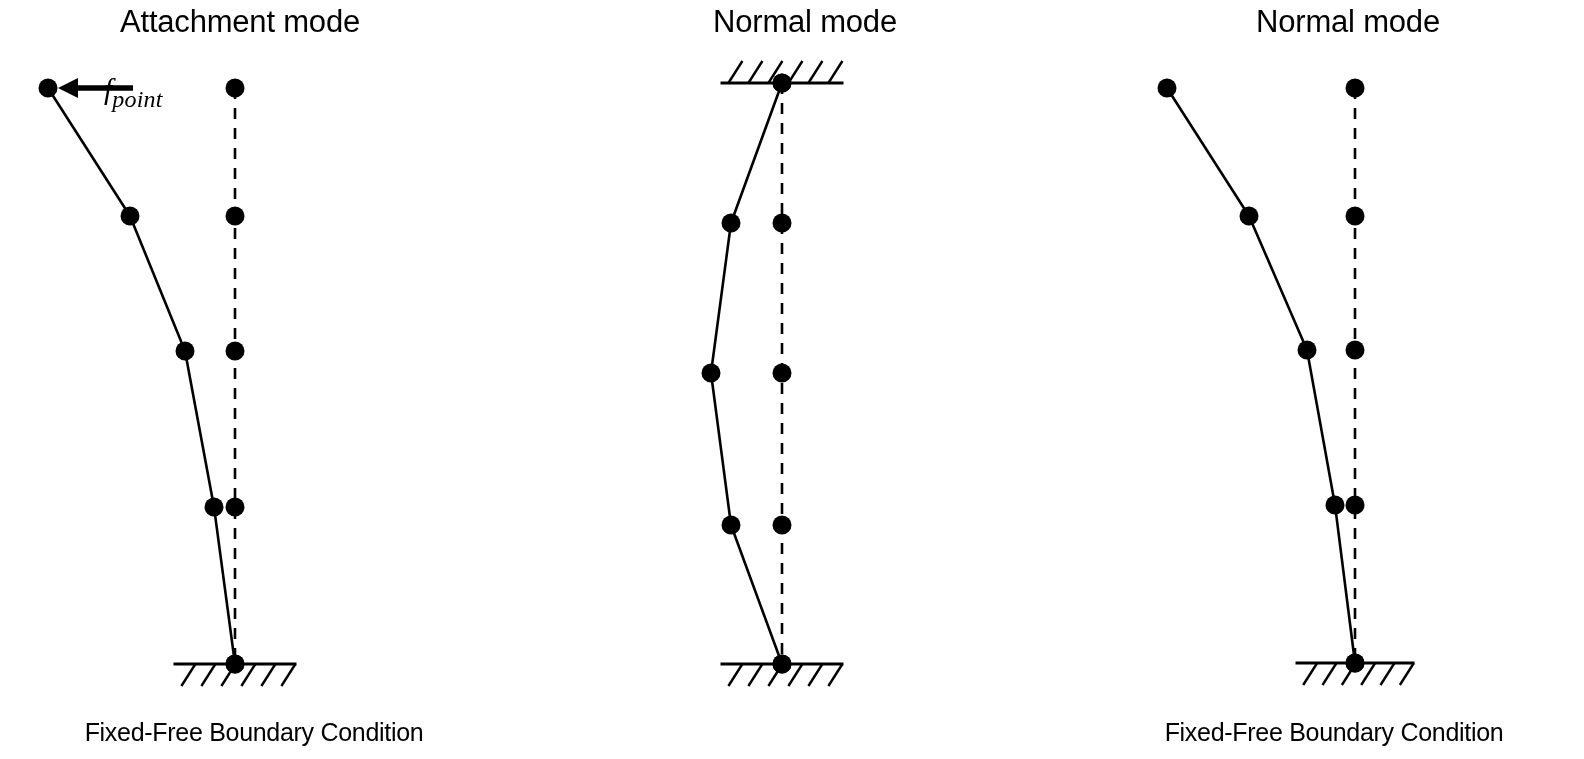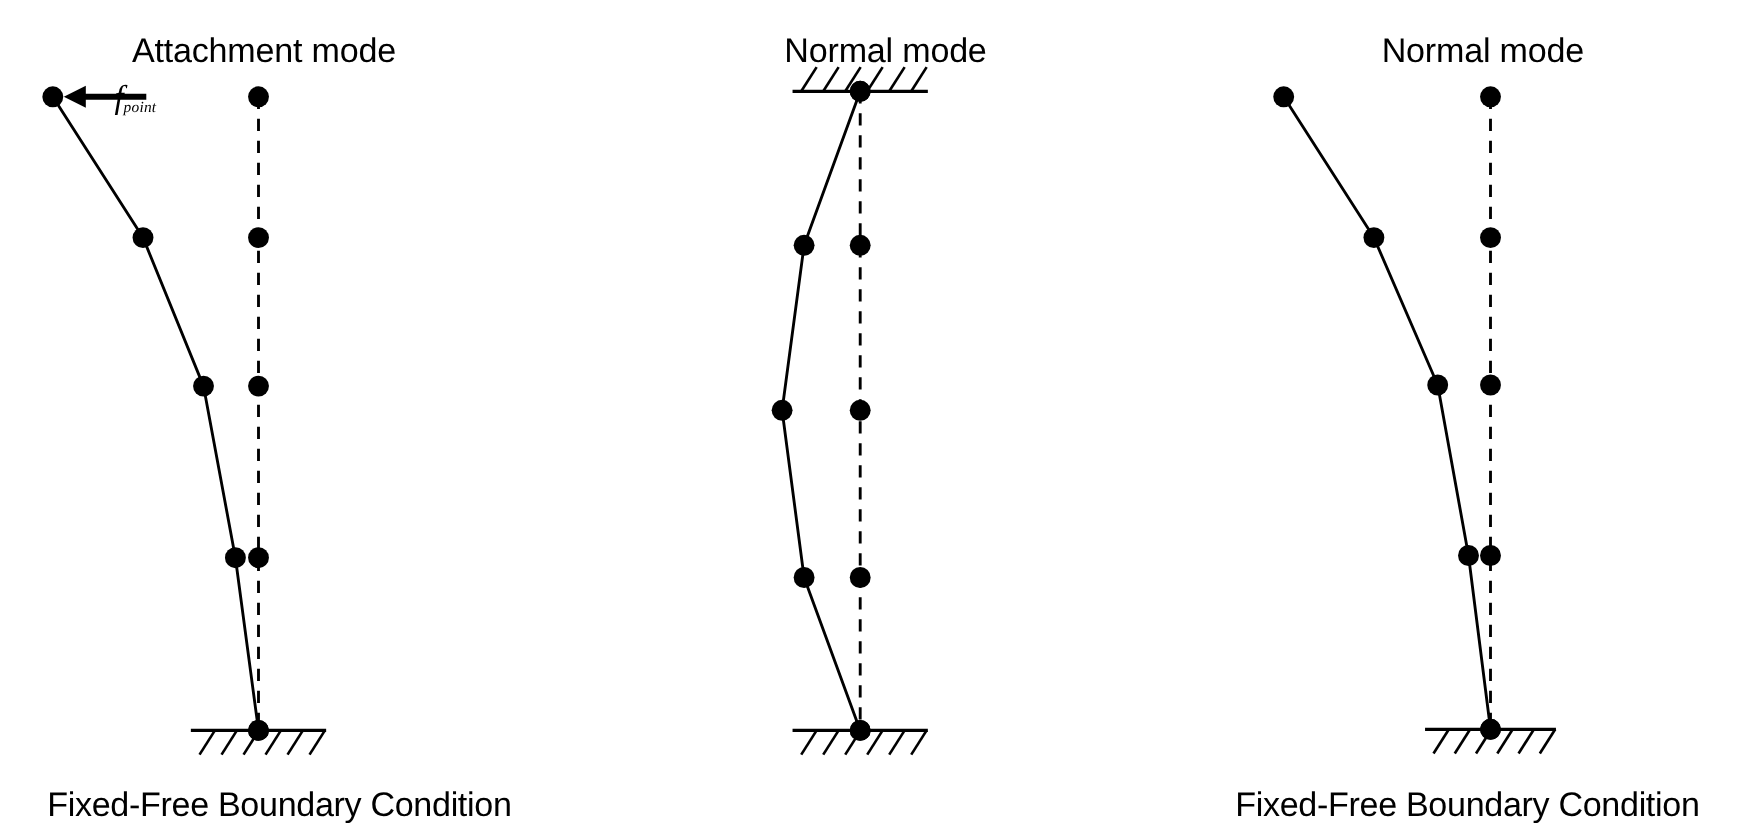--- a/index.html
+++ b/index.html
@@ -23,21 +23,21 @@
     position: absolute;
     top: 0;
     height: 759px;
   }
   #panel-0 { left: 0px;    width: 520px; }
   #panel-1 { left: 520px;  width: 540px; }
   #panel-2 { left: 1060px; width: 524px; }
 
   .panel-title {
     position: absolute;
-    top: 28px;
+    top: 4px;
     left: 0;
     width: 100%;
     text-align: center;
     font-family: "Liberation Sans", sans-serif;
     font-size: 31px;
     line-height: 36px;
     letter-spacing: -0.2px;
     white-space: nowrap;
     color: #000000;
   }
@@ -45,21 +45,21 @@
   #panel-1 .panel-title { text-indent: 30px; }
   #panel-2 .panel-title { text-indent: 52px; }
 
   .panel-caption {
     position: absolute;
     bottom: 8px;
     left: 0;
     width: 100%;
     text-align: center;
     font-family: "Liberation Sans", sans-serif;
-    font-size: 31px;
+    font-size: 25px;
     line-height: 38px;
     letter-spacing: -0.3px;
     white-space: nowrap;
     color: #000000;
   }
   #panel-0 .panel-caption { text-indent: -12px; }
   #panel-1 .panel-caption { text-indent: 18px; }
   #panel-2 .panel-caption { text-indent: 24px; }
 
   .panel-svg {
@@ -74,21 +74,21 @@
   .force-label {
     position: absolute;
     font-family: "Liberation Serif", serif;
     font-style: italic;
     font-size: 30px;
     line-height: 30px;
     color: #000000;
     white-space: nowrap;
   }
   .force-label .sub {
-    font-size: 14px;
+    font-size: 24px;
     vertical-align: -0.32em;
     letter-spacing: 0.2px;
     margin-top: 36px;
   }
 </style>
 </head>
 <body>
 
 <div id="stage">
 

